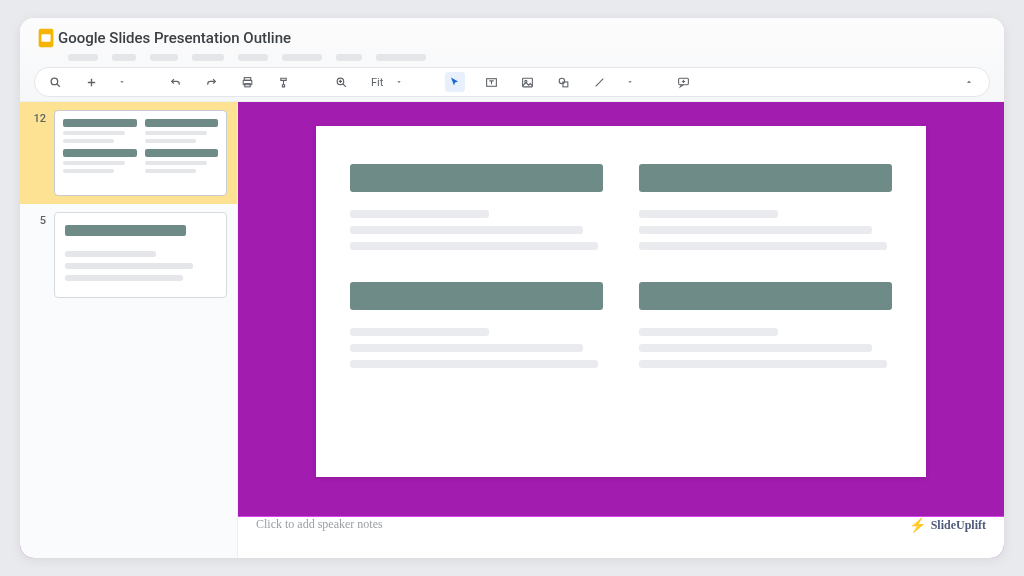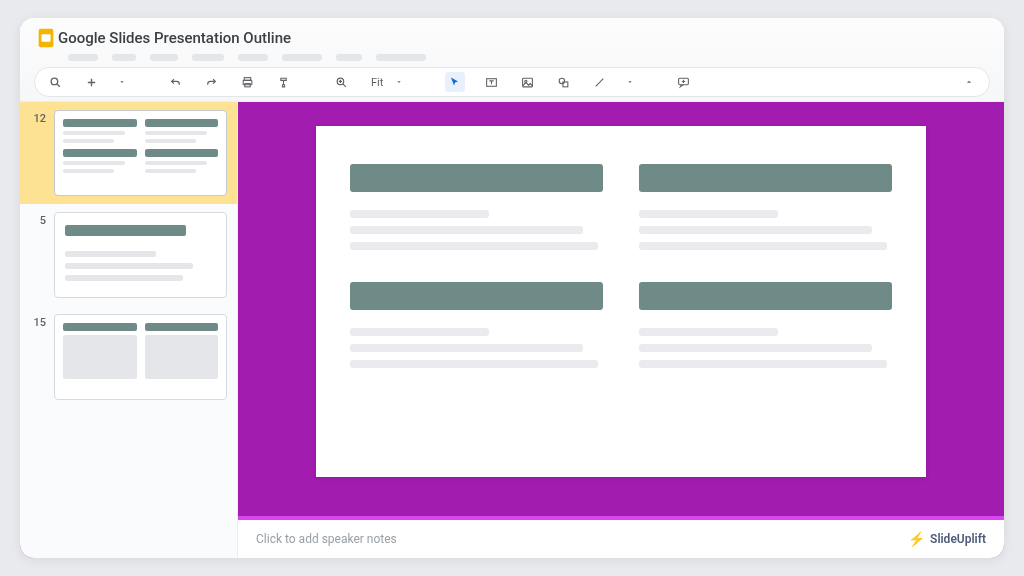--- a/index.html
+++ b/index.html
@@ -82,23 +82,24 @@
 }
 .slide-canvas{
   width:100%; max-width:610px; background:#fff; box-shadow:0 1px 4px rgba(0,0,0,0.12);
   aspect-ratio: 16/9.2; padding:38px 34px 24px 34px;
 }
 .slide-grid{ display:grid; grid-template-columns:1fr 1fr; gap:32px 36px; }
 .cell{ display:flex; flex-direction:column; gap:8px; }
 .title-bar{ height:28px; background:#6e8b88; border-radius:3px; }
 .line{ height:8px; background:#e9ebee; border-radius:3px; }
 .notes-bar{
-  height:42px; background:#fff; border-top:4px solid #d946ef;
-  display:flex;align-items:center;padding:0 18px;font-size:12px;color:#9aa0a6;
+  height:42px; background:#fff; border-top:1px solid #d946ef;
+  display:flex;padding:0 18px;font-size:12px;color:#9aa0a6;
   position:relative;
+  font-family:Liberation Serif, serif;
 }
 .brand{
   position:absolute; right:18px; display:flex;align-items:center;gap:4px;
   font-size:12px;font-weight:600;color:#4f5b7a;
 }
 .brand .bolt{ color:#ff8f3f; font-size:14px;}
 svg{display:block;}
 </style>
 </head>
 <body>
@@ -279,35 +280,20 @@
         <div class="slide-num">5</div>
         <div class="thumb" style="padding:12px 10px">
           <div class="ph-bar" style="height:11px;width:80%"></div>
           <div style="height:3px"></div>
           <div class="ph-line" style="height:6px;width:60%"></div>
           <div class="ph-line" style="height:6px;width:85%"></div>
           <div class="ph-line" style="height:6px;width:78%"></div>
         </div>
       </div>
 
-      <div class="thumb-slot">
-        <div class="slide-num">15</div>
-        <div class="thumb">
-          <div class="row">
-            <div class="col">
-                <div class="ph-bar" style="height:8px"></div>
-                <div class="ph-block" style="height:44px"></div>
-              </div>
-            <div class="col">
-                <div class="ph-bar" style="height:8px"></div>
-                <div class="ph-block" style="height:44px"></div>
-              </div>
-          </div>
-        </div>
-      </div>
 
     </div>
 
     <div class="canvas-area">
       <div class="canvas-wrap">
         <div class="slide-canvas">
           <div class="slide-grid">
             <div class="cell">
               <div class="title-bar"></div>
               <div style="height:2px"></div>

